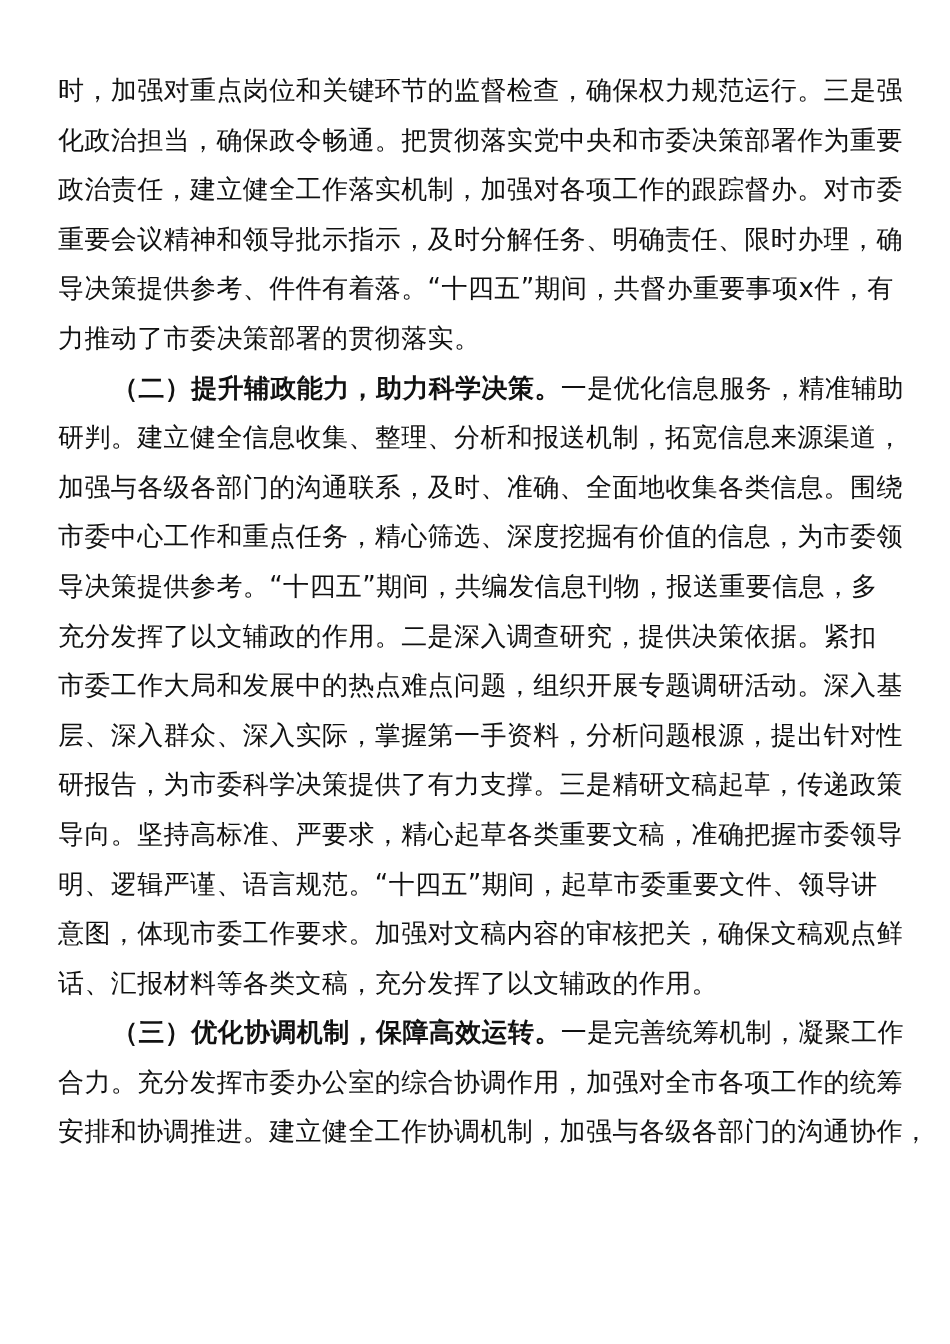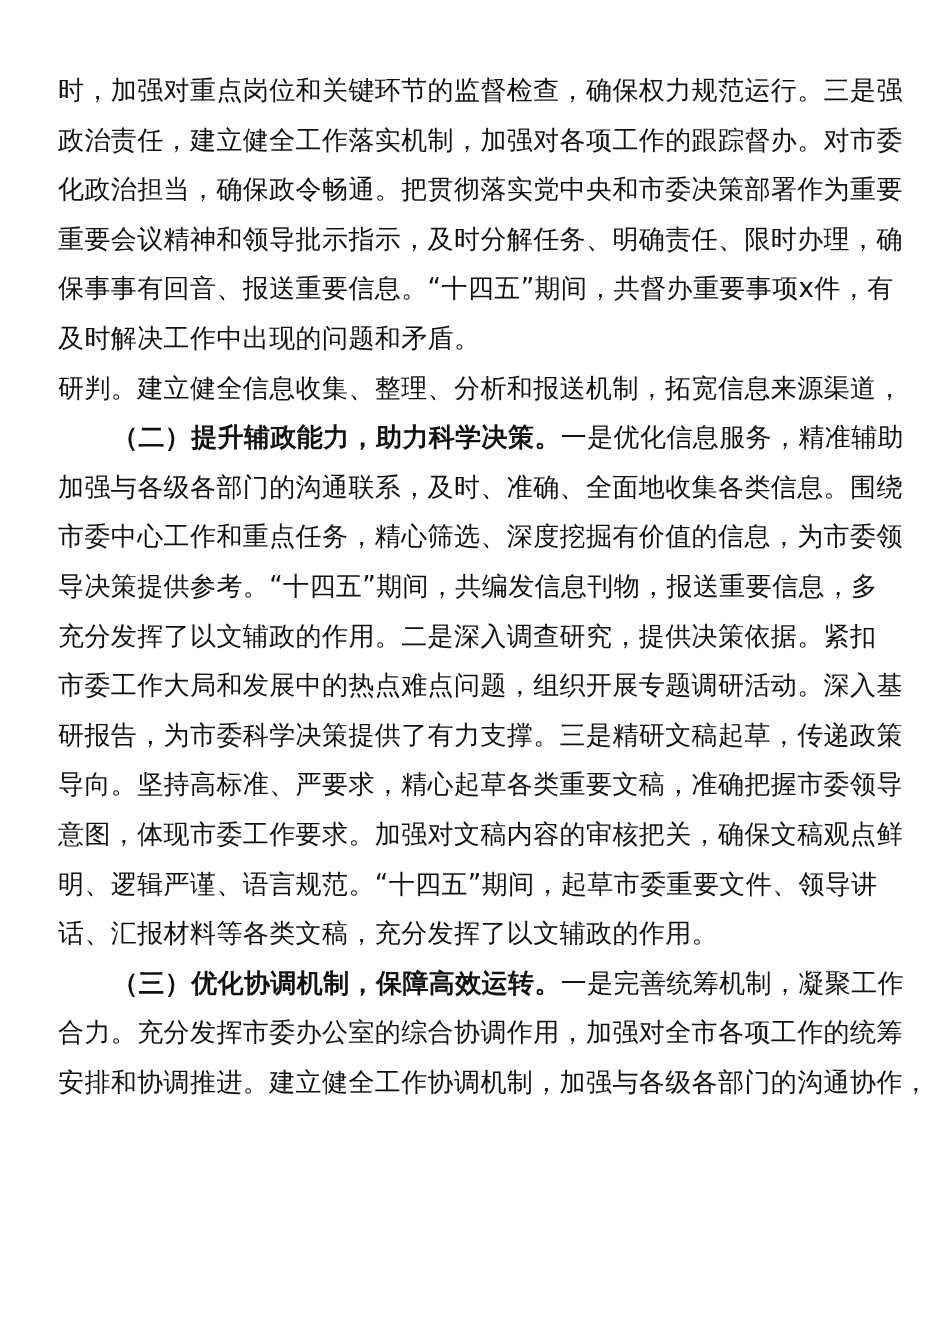--- a/index.html
+++ b/index.html
@@ -18,34 +18,35 @@
   }
   .line.indent { padding-left: 54px; }
   .bold { font-weight: bold; }
 </style>
 </head>
 <body>
 
 <div class="page">
   <div class="content">
     <div class="line">时，加强对重点岗位和关键环节的监督检查，确保权力规范运行。三是强</div>
+    <div class="line">化政治担当，确保政令畅通。把贯彻落实党中央和市委决策部署作为重要</div>
     <div class="line">政治责任，建立健全工作落实机制，加强对各项工作的跟踪督办。对市委</div>
-    <div class="line">化政治担当，确保政令畅通。把贯彻落实党中央和市委决策部署作为重要</div>
     <div class="line">重要会议精神和领导批示指示，及时分解任务、明确责任、限时办理，确</div>
-    <div class="line">保事事有回音、报送重要信息。“十四五”期间，共督办重要事项x件，有</div>
-    <div class="line">及时解决工作中出现的问题和矛盾。</div>
+    <div class="line">导决策提供参考、件件有着落。“十四五”期间，共督办重要事项x件，有</div>
+    <div class="line">力推动了市委决策部署的贯彻落实。</div>
+    <div class="line indent"><span class="bold">（二）提升辅政能力，助力科学决策。</span><span>一是优化信息服务，精准辅助</span></div>
     <div class="line">研判。建立健全信息收集、整理、分析和报送机制，拓宽信息来源渠道，</div>
-    <div class="line indent"><span class="bold">（二）提升辅政能力，助力科学决策。</span><span>一是优化信息服务，精准辅助</span></div>
     <div class="line">加强与各级各部门的沟通联系，及时、准确、全面地收集各类信息。围绕</div>
     <div class="line">市委中心工作和重点任务，精心筛选、深度挖掘有价值的信息，为市委领</div>
     <div class="line">导决策提供参考。“十四五”期间，共编发信息刊物，报送重要信息，多</div>
     <div class="line">充分发挥了以文辅政的作用。二是深入调查研究，提供决策依据。紧扣</div>
     <div class="line">市委工作大局和发展中的热点难点问题，组织开展专题调研活动。深入基</div>
+    <div class="line">层、深入群众、深入实际，掌握第一手资料，分析问题根源，提出针对性</div>
     <div class="line">研报告，为市委科学决策提供了有力支撑。三是精研文稿起草，传递政策</div>
     <div class="line">导向。坚持高标准、严要求，精心起草各类重要文稿，准确把握市委领导</div>
+    <div class="line">明、逻辑严谨、语言规范。“十四五”期间，起草市委重要文件、领导讲</div>
     <div class="line">意图，体现市委工作要求。加强对文稿内容的审核把关，确保文稿观点鲜</div>
-    <div class="line">明、逻辑严谨、语言规范。“十四五”期间，起草市委重要文件、领导讲</div>
     <div class="line">话、汇报材料等各类文稿，充分发挥了以文辅政的作用。</div>
     <div class="line indent"><span class="bold">（三）优化协调机制，保障高效运转。</span><span>一是完善统筹机制，凝聚工作</span></div>
     <div class="line">合力。充分发挥市委办公室的综合协调作用，加强对全市各项工作的统筹</div>
     <div class="line">安排和协调推进。建立健全工作协调机制，加强与各级各部门的沟通协作，</div>
   </div>
 </div>
 
 </body></html>

